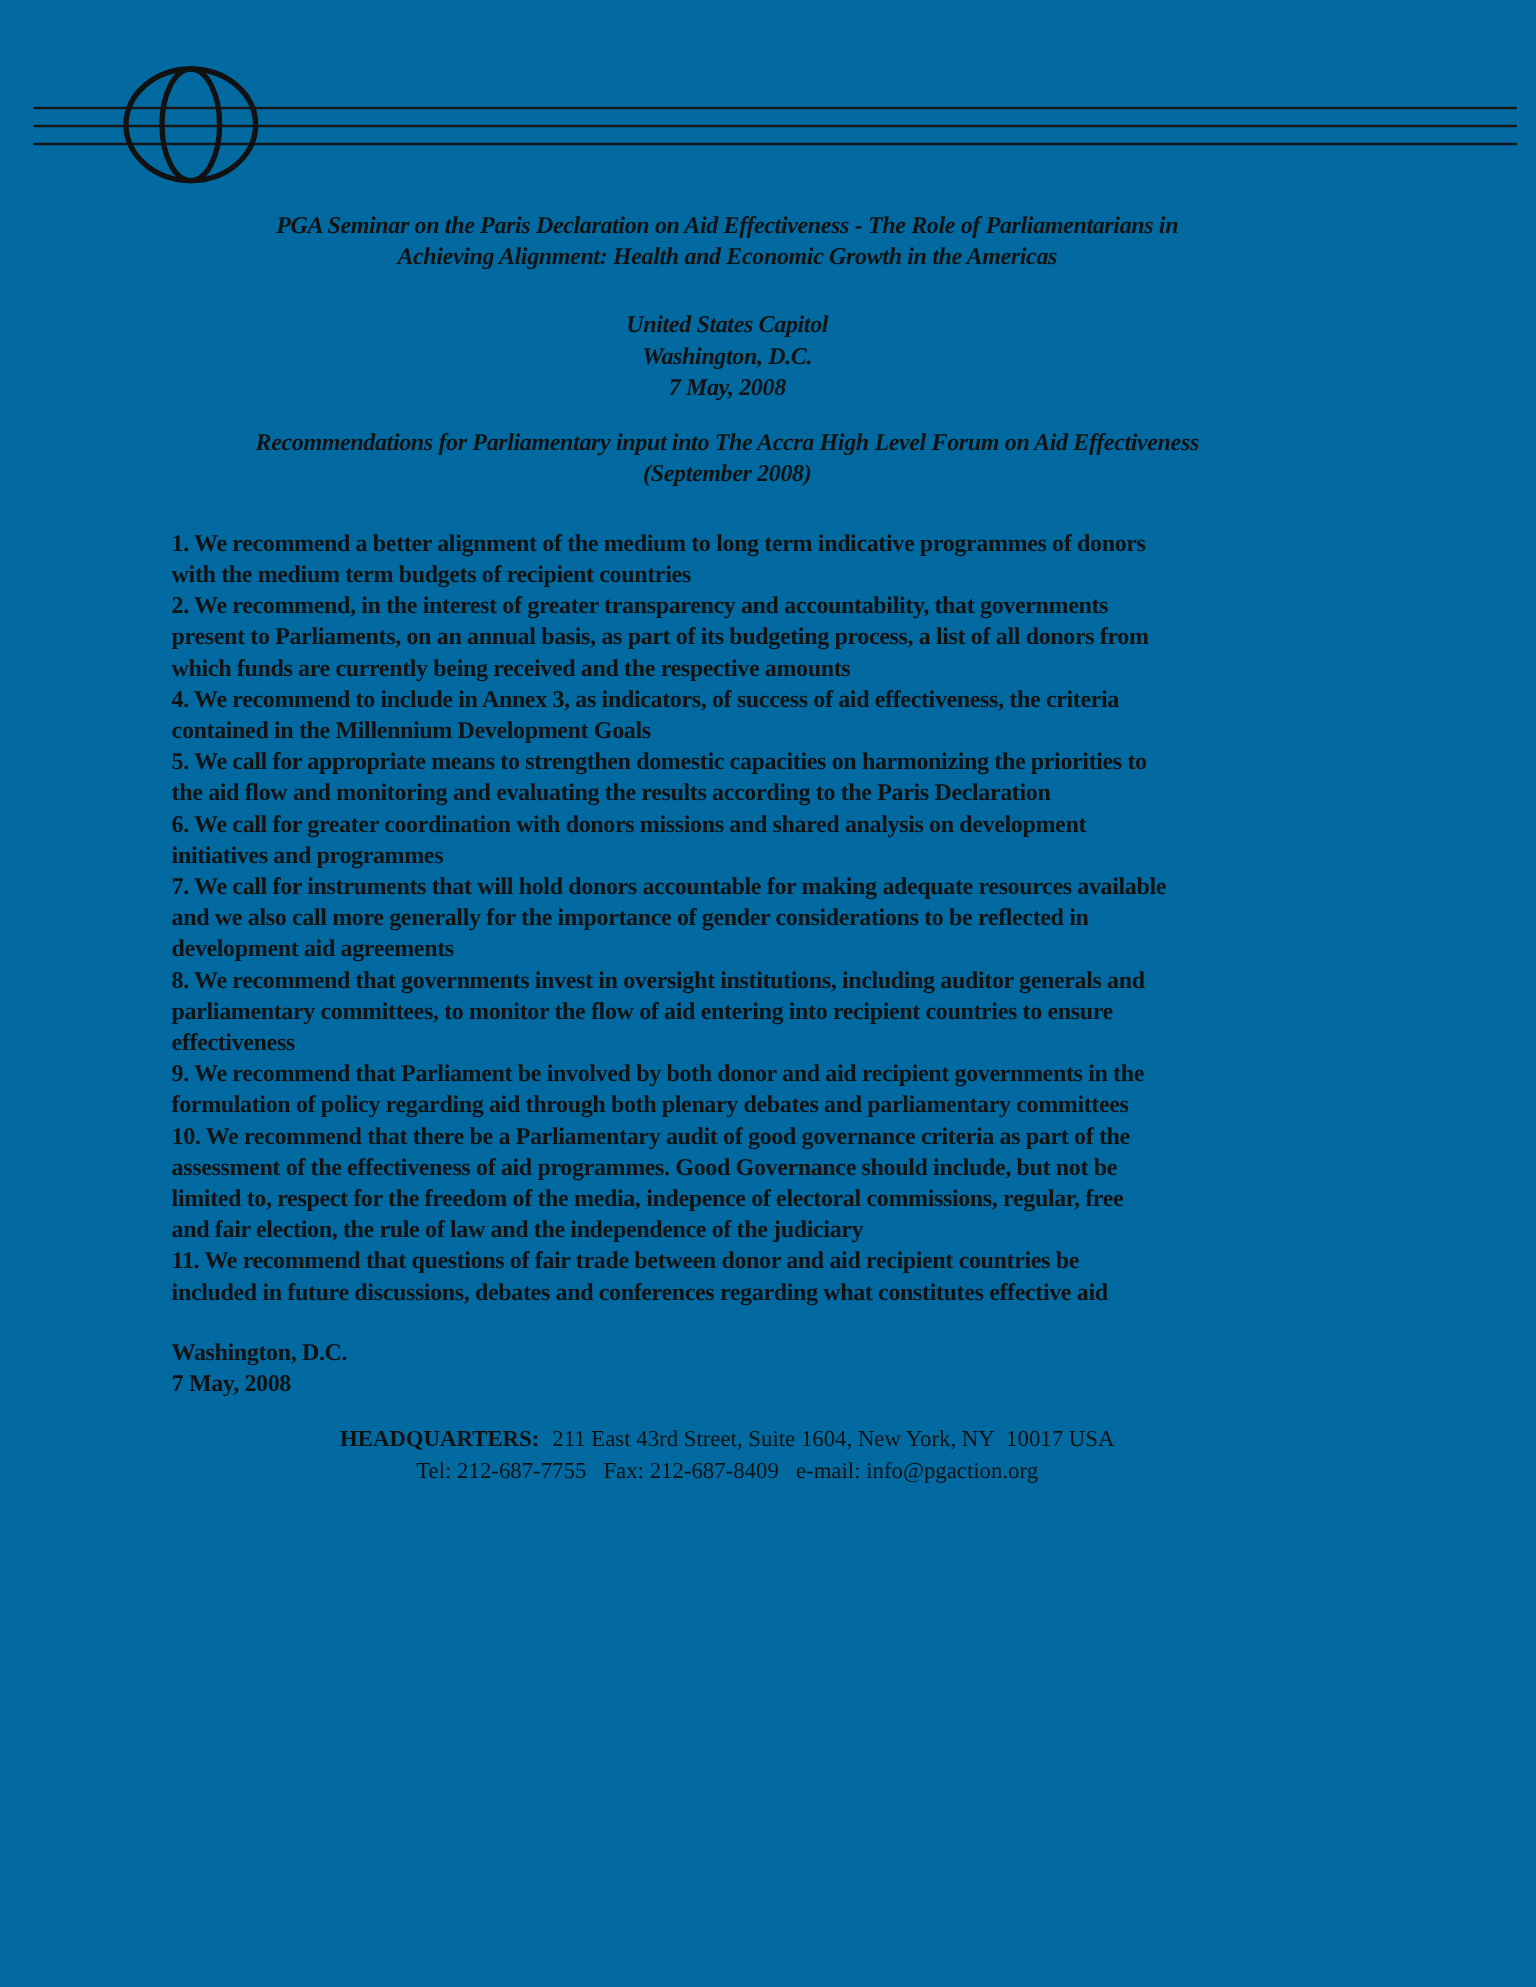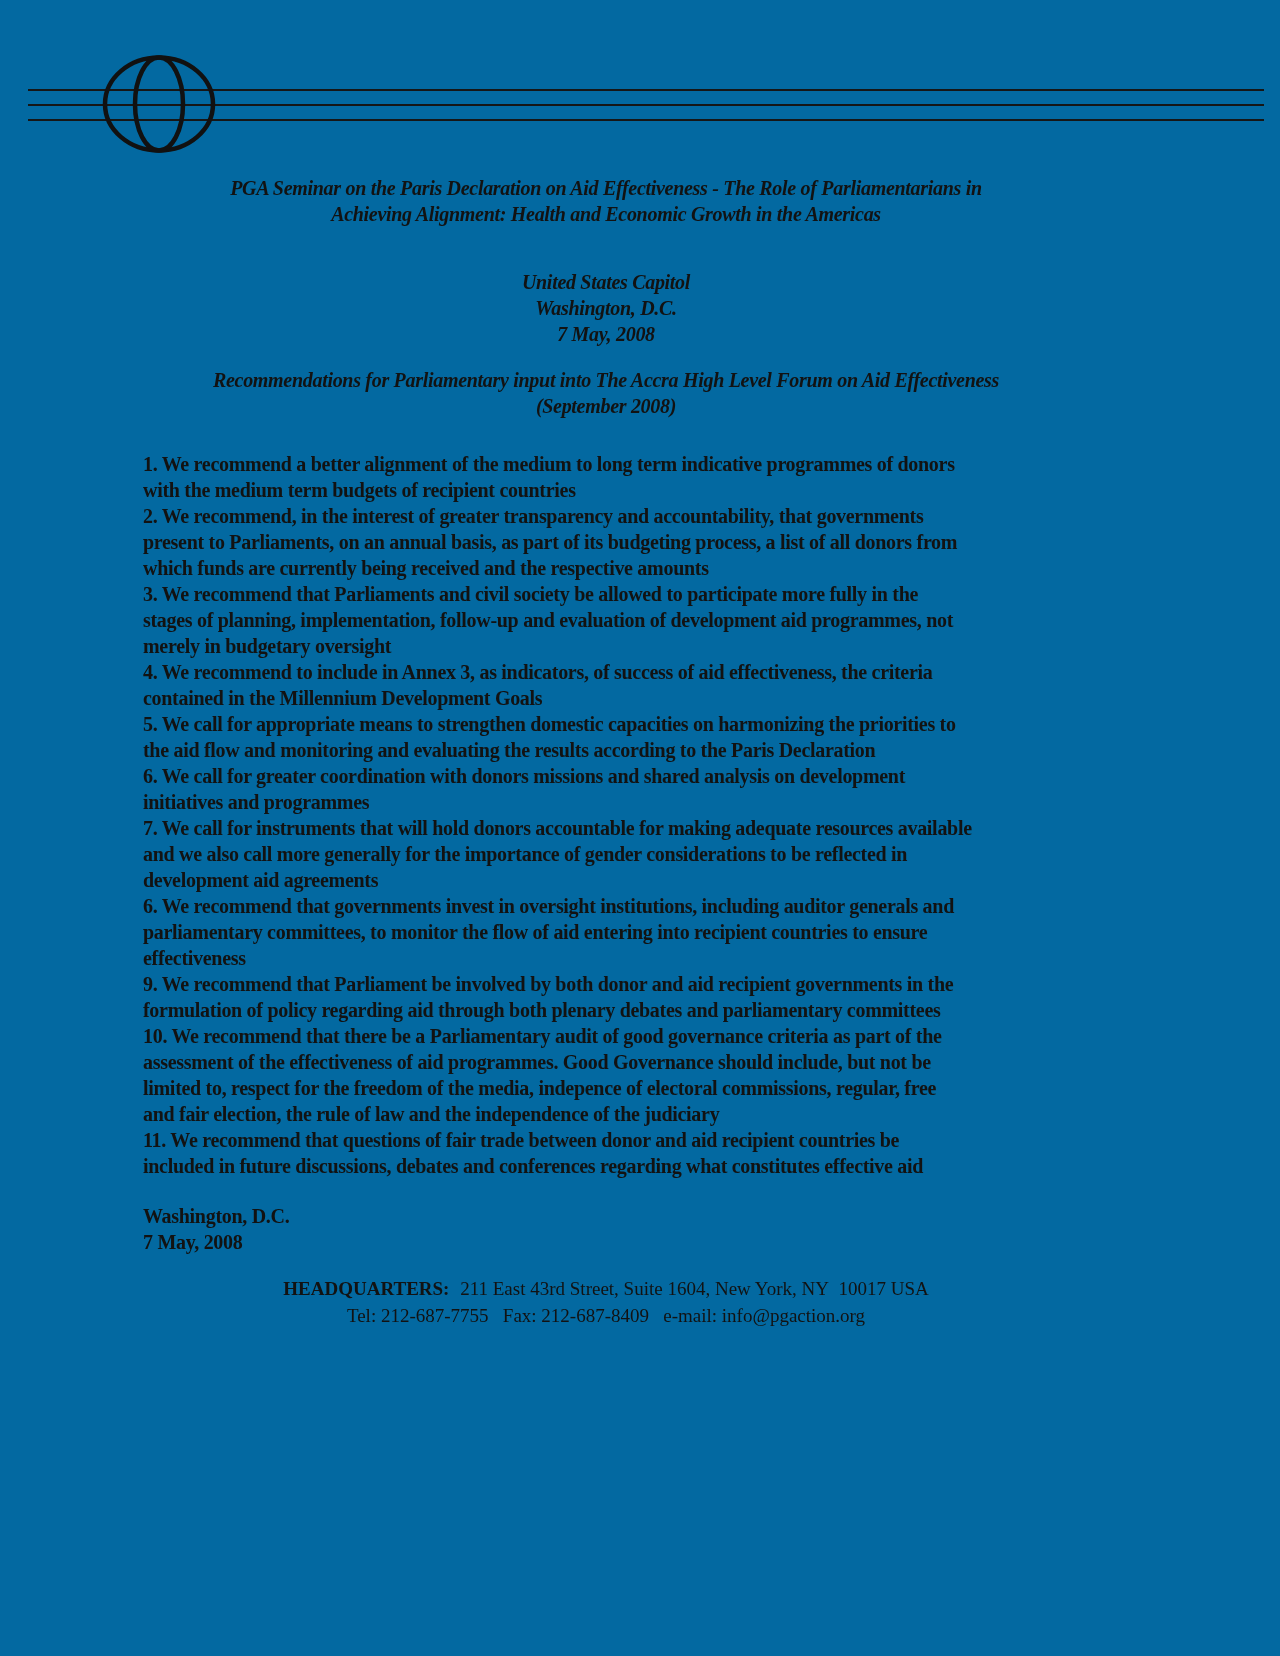--- a/index.html
+++ b/index.html
@@ -54,21 +54,21 @@
     font-weight: bold;
     font-size: 20px;
     line-height: 26px;
     letter-spacing: -0.3px;
   }
   .heading {
     text-align: center;
     font-style: italic;
     white-space: pre-line;
   }
-  .venue    { margin-top: 42px; }
+  .venue    { margin-top: 31px; }
   .subtitle { margin-top: 20px; }
   .para {
     white-space: pre-line;
   }
   .para-first { margin-top: 32px; }
   .signoff {
     white-space: pre-line;
     margin-top: 24px;
   }
   .footer {
@@ -109,33 +109,30 @@
 7 May, 2008</div>
 
     <div class="heading subtitle">Recommendations for Parliamentary input into The Accra High Level Forum on Aid Effectiveness
 (September 2008)</div>
 
     <div class="para para-first">1. We recommend a better alignment of the medium to long term indicative programmes of donors
 with the medium term budgets of recipient countries</div>
     <div class="para">2. We recommend, in the interest of greater transparency and accountability, that governments
 present to Parliaments, on an annual basis, as part of its budgeting process, a list of all donors from
 which funds are currently being received and the respective amounts</div>
-    <div class="para">3. We recommend that Parliaments and civil society be allowed to participate more fully in the
-stages of planning, implementation, follow-up and evaluation of development aid programmes, not
-merely in budgetary oversight</div>
     <div class="para">4. We recommend to include in Annex 3, as indicators, of success of aid effectiveness, the criteria
 contained in the Millennium Development Goals</div>
     <div class="para">5. We call for appropriate means to strengthen domestic capacities on harmonizing the priorities to
 the aid flow and monitoring and evaluating the results according to the Paris Declaration</div>
     <div class="para">6. We call for greater coordination with donors missions and shared analysis on development
 initiatives and programmes</div>
     <div class="para">7. We call for instruments that will hold donors accountable for making adequate resources available
 and we also call more generally for the importance of gender considerations to be reflected in
 development aid agreements</div>
-    <div class="para">6. We recommend that governments invest in oversight institutions, including auditor generals and
+    <div class="para">8. We recommend that governments invest in oversight institutions, including auditor generals and
 parliamentary committees, to monitor the flow of aid entering into recipient countries to ensure
 effectiveness</div>
     <div class="para">9. We recommend that Parliament be involved by both donor and aid recipient governments in the
 formulation of policy regarding aid through both plenary debates and parliamentary committees</div>
     <div class="para">10. We recommend that there be a Parliamentary audit of good governance criteria as part of the
 assessment of the effectiveness of aid programmes. Good Governance should include, but not be
 limited to, respect for the freedom of the media, indepence of electoral commissions, regular, free
 and fair election, the rule of law and the independence of the judiciary</div>
     <div class="para">11. We recommend that questions of fair trade between donor and aid recipient countries be
 included in future discussions, debates and conferences regarding what constitutes effective aid</div>

